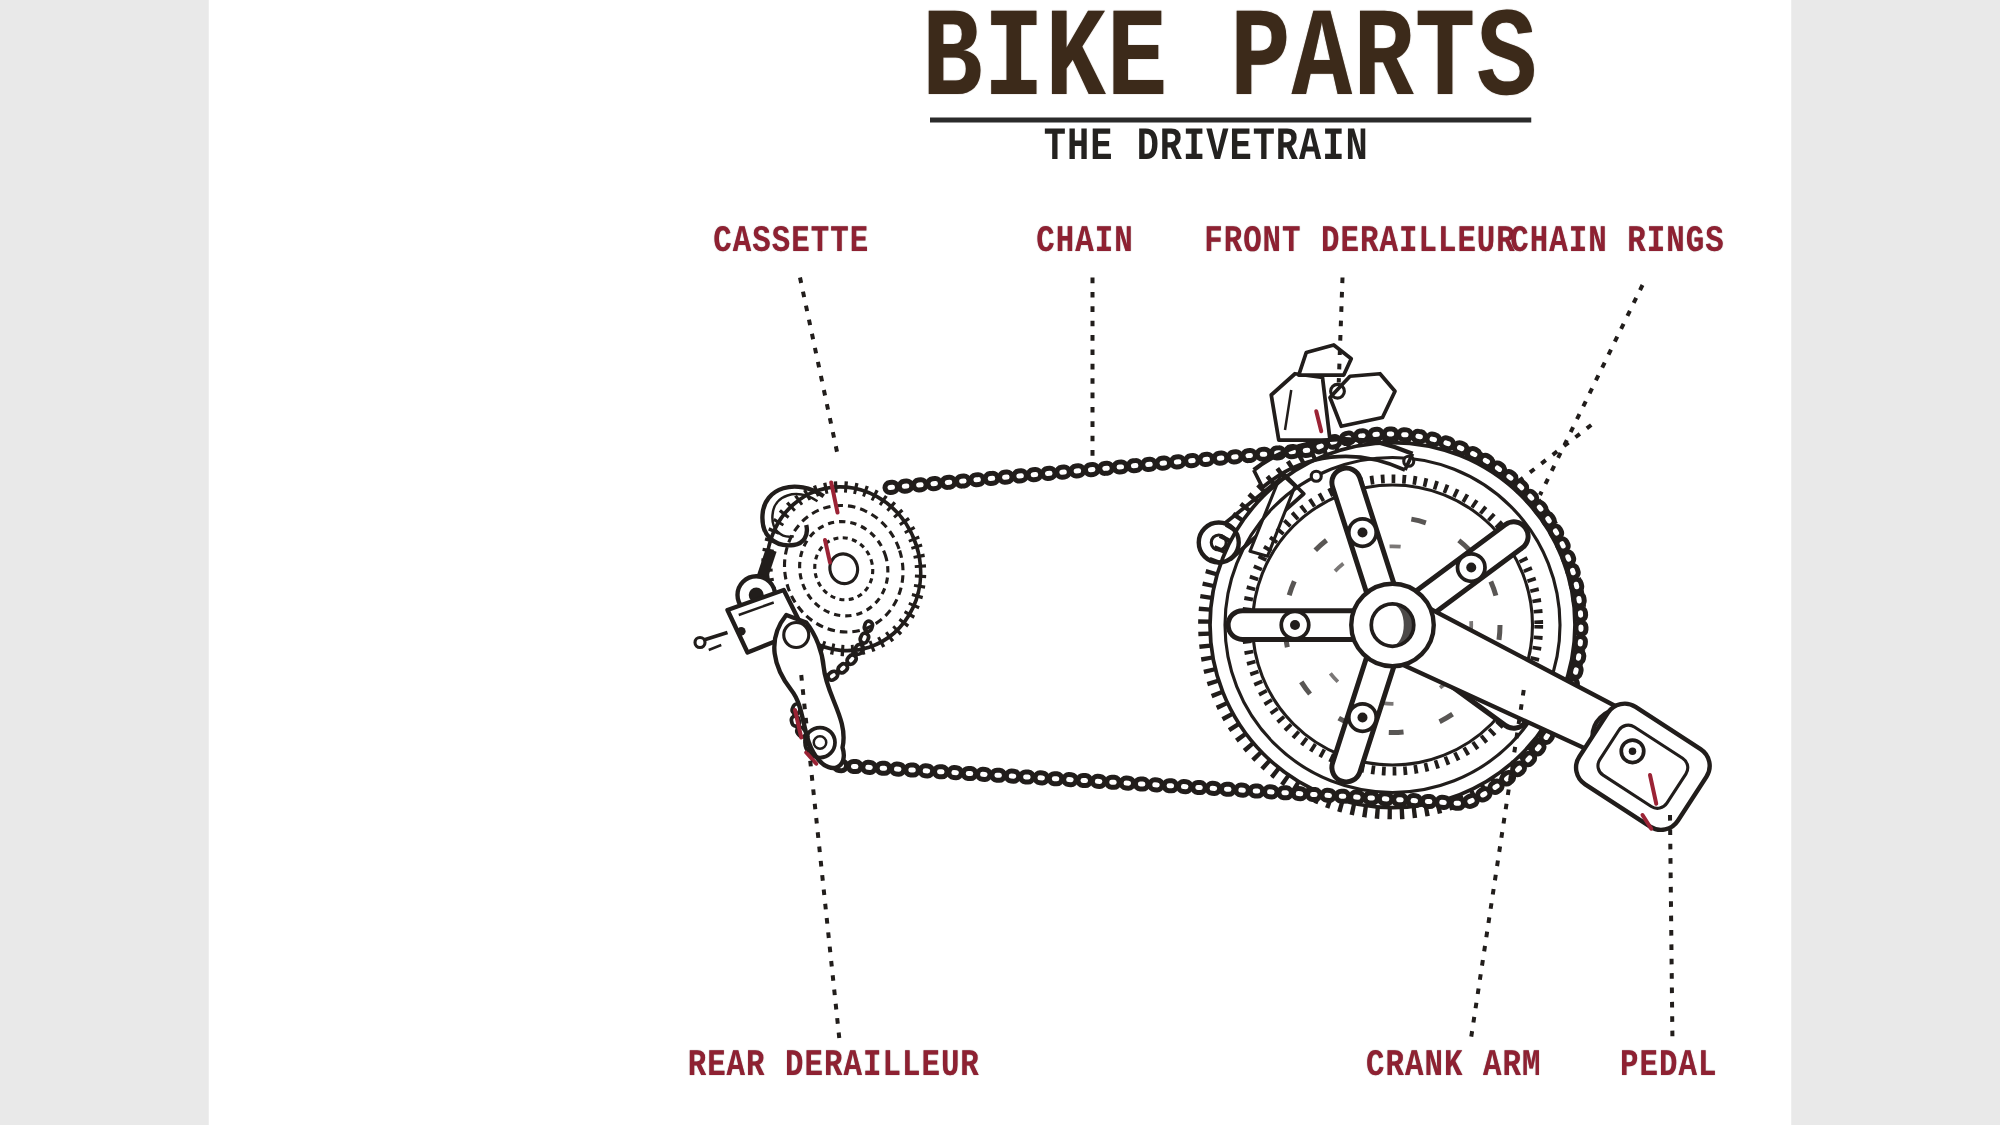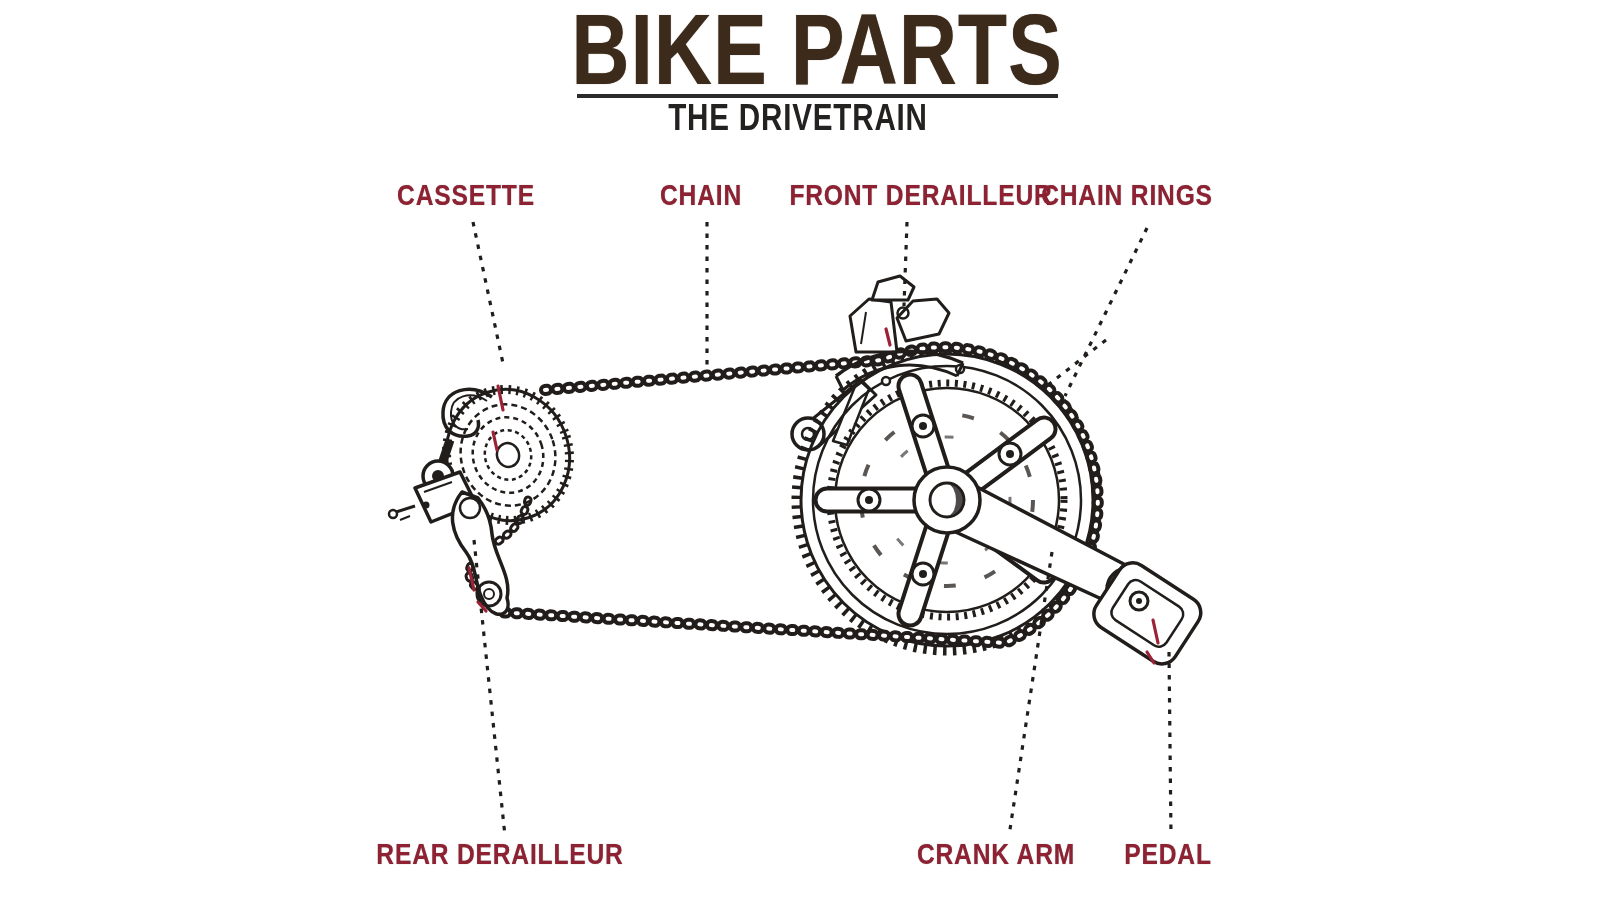--- a/index.html
+++ b/index.html
@@ -1,21 +1,21 @@
 <!DOCTYPE html>
 <html style="--background: #ffffff; --ink: #211d1b; --label: #8e2132; --title: #3c2a1a; --subtitle: #242220; --underline: #2b2b2b; --accent: #9b2335;"><head>
 <meta charset="utf-8">
 <style>
   :root{
     --background:#ffffff; --ink:#211d1b; --label:#8e2132; --title:#3c2a1a;
     --subtitle:#242220; --underline:#2b2b2b; --accent:#9b2335;
   }
   html,body{margin:0;padding:0;}
   body{background:#e9e9e9;font-family:"Liberation Sans",sans-serif;}
-  .page{position:relative;width:1600px;height:900px;background:var(--background);overflow:hidden;margin:0 auto;}
+  .page{position:relative;width:1266px;height:900px;background:var(--background);overflow:hidden;margin:0 auto;font-family:Liberation Mono, monospace;}
   .page-title{
     position:absolute;left:817px;top:-6px;transform:translateX(-50%) scaleX(0.8);
     font-size:101px;font-weight:bold;line-height:1.1;color:var(--title);
     white-space:nowrap;letter-spacing:1px;
     text-shadow:0 0 1px rgba(60,42,26,.55);
   }
   .title-underline{
     position:absolute;left:577px;top:94px;width:481px;height:4px;
     background:var(--underline);
   }

